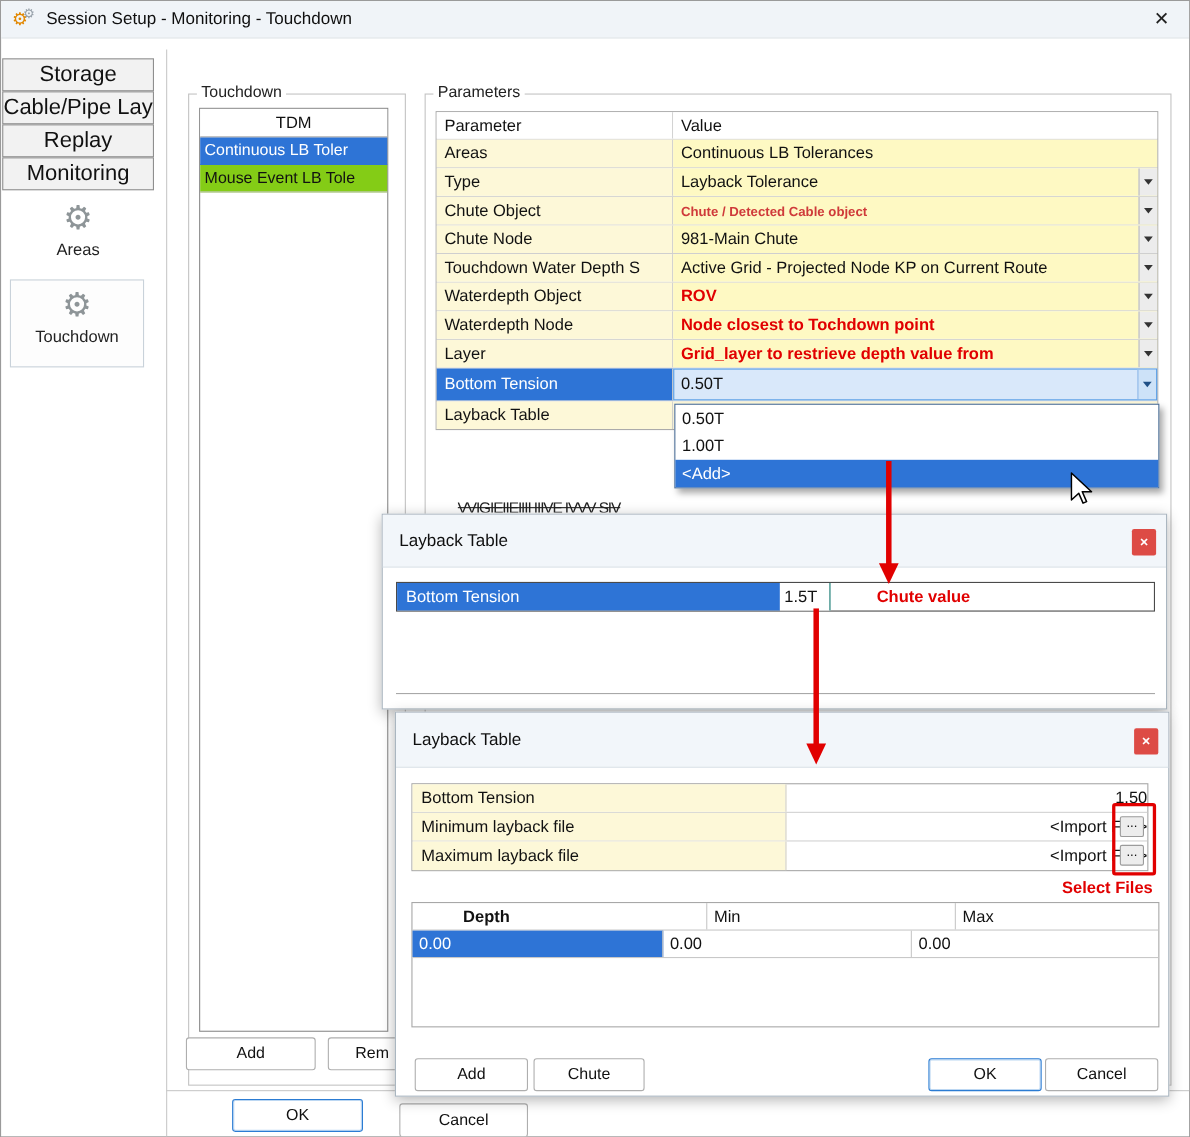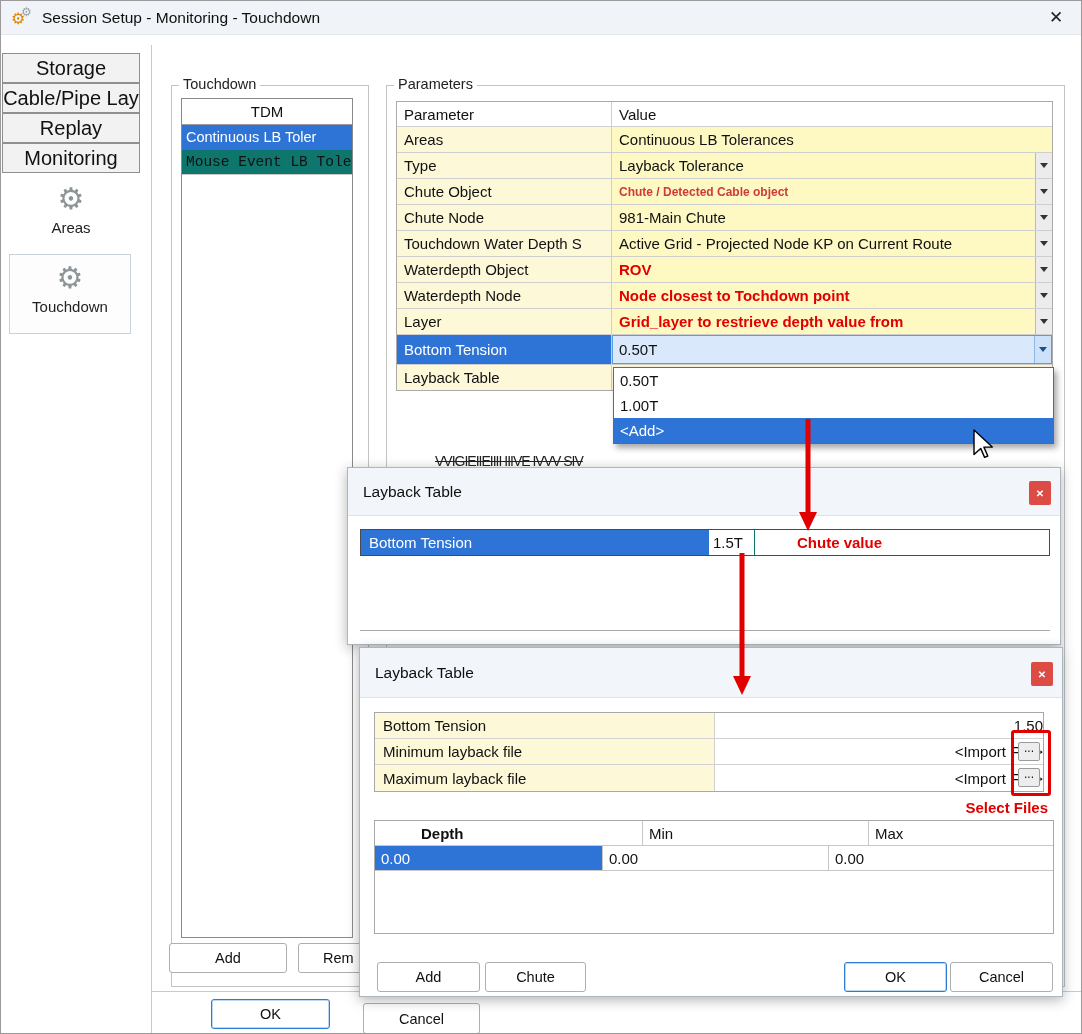--- a/index.html
+++ b/index.html
@@ -32,21 +32,21 @@
   .groupbox{position:absolute;border:1px solid #c3c3c3;z-index:1;}
   .group-label{position:absolute;top:-10px;left:7px;background:#fff;padding:0 4px;font-size:14.5px;color:#222;}
 
   
   .list{position:absolute;background:#fff;border:1px solid #8a8a8a;z-index:2;}
   .list-header{height:26px;display:flex;align-items:center;justify-content:center;font-size:15px;
                border-bottom:1px solid #9a9a9a;background:#fff;}
   .list-item{height:25px;display:flex;align-items:center;padding-left:4px;font-size:14.5px;
              white-space:nowrap;overflow:hidden;border-bottom:1px solid #c9c9c9;}
   .list-item.sel{background:#2e74d6;color:#fff;border-bottom-color:#2e74d6;}
-  .list-item.cream{background:#0f766e;font-family:Liberation Mono, monospace;}
+  .list-item.cream{background:#84cc16;}
 
   
   .btn{position:absolute;background:#fff;border:1px solid #aeaeae;border-radius:3px;display:flex;
        align-items:center;justify-content:center;font-size:14.5px;color:#111;z-index:2;}
   .btn-primary{border:1px solid #2b7cd3;box-shadow:inset 0 0 0 1px #bcd7f2;}
 
   
   .ptable{position:absolute;border:1px solid #ababab;background:#fff;display:flex;flex-direction:column;z-index:2;}
   .prow{display:flex;border-bottom:1px solid #cfcfcf;}
   .prow:last-child{border-bottom:none;}
@@ -242,21 +242,21 @@
       </div>
     </div>
     <div class="prow h25">
       <div class="pcell">Layback Table</div>
       <div class="vcell" style="background:#fdf8d8;">
         <span></span>
       </div>
     </div>
   </div>
 
-  <div class="clipped" style="left:434px;top:452px;width:300px;">VVIGIEIIEIIII IIIVE IVVV SIV</div>
+  <div class="clipped" style="left:415px;top:452px;width:300px;">VVIGIEIIEIIII IIIVE IVVV SIV</div>
 
   <div class="dropdown" style="left:612px;top:366px;width:441px;">
     <div class="opt">0.50T</div>
     <div class="opt">1.00T</div>
     <div class="opt sel">&lt;Add&gt;</div>
   </div>
 
   <div class="btn btn-primary" style="left:210px;top:998px;width:119px;height:30px;">OK</div>
   <div class="btn" style="left:362px;top:1002px;width:117px;height:31px;">Cancel</div>
 

